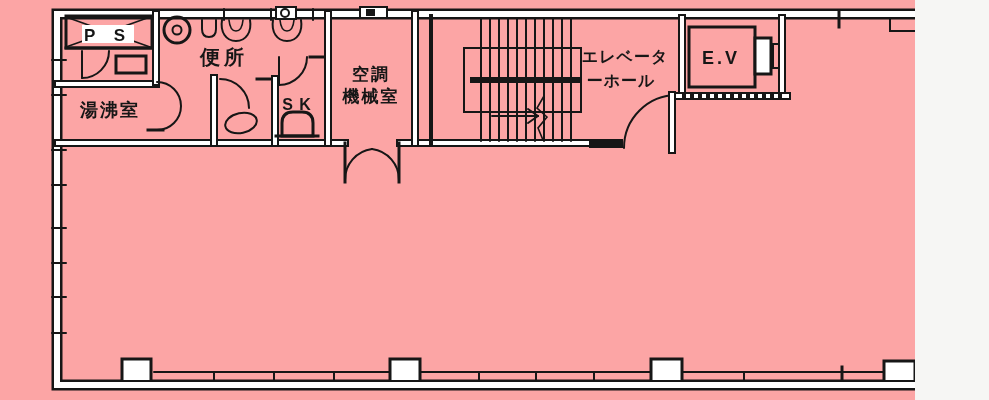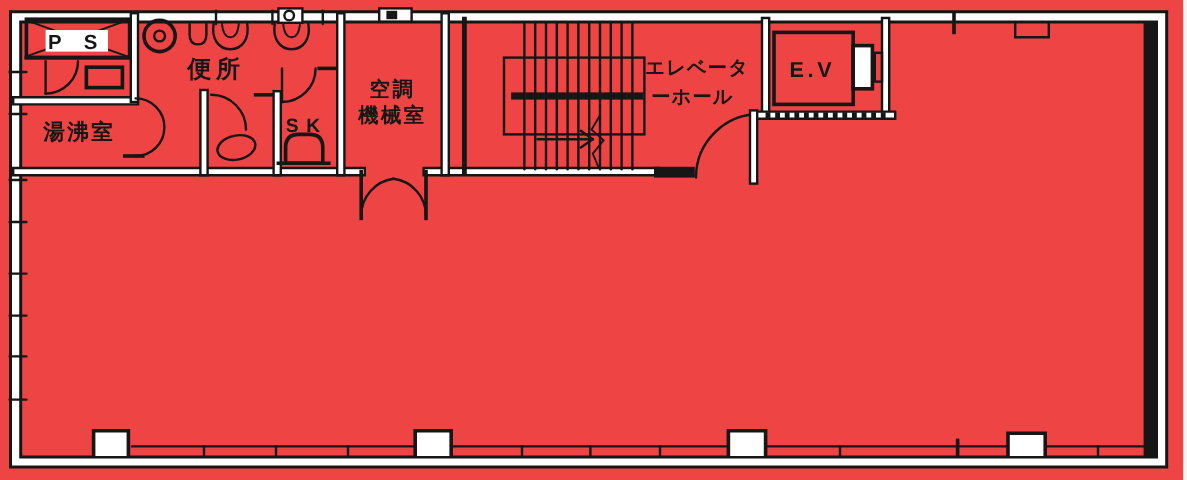--- a/index.html
+++ b/index.html
@@ -1,16 +1,16 @@
 <!DOCTYPE html>
 <html><head>
 <meta charset="utf-8">
 <style>
   html,body{margin:0;padding:0;background:#f6f6f4;}
-  .page{width:986px;height:400px;background:#ef4444;position:relative;overflow:hidden;}
+  .page{width:871px;height:400px;background:#fca5a5;position:relative;overflow:hidden;padding-left:44px;}
   svg{display:block;}
   
   .wB{stroke:#161616;stroke-width:11;fill:none;stroke-linecap:square;}
   .wW{stroke:#ffffff;stroke-width:6;fill:none;stroke-linecap:square;}
   .hB{stroke:#161616;stroke-width:8;fill:none;stroke-linecap:square;}
   .hW{stroke:#ffffff;stroke-width:4;fill:none;stroke-linecap:square;}
   .ln{stroke:#161616;stroke-width:2;fill:none;stroke-linecap:round;}
   .ln15{stroke:#161616;stroke-width:1.6;fill:none;stroke-linecap:round;}
   .ln3{stroke:#161616;stroke-width:3;fill:none;stroke-linecap:square;}
   .ln4{stroke:#161616;stroke-width:4;fill:none;stroke-linecap:square;}

